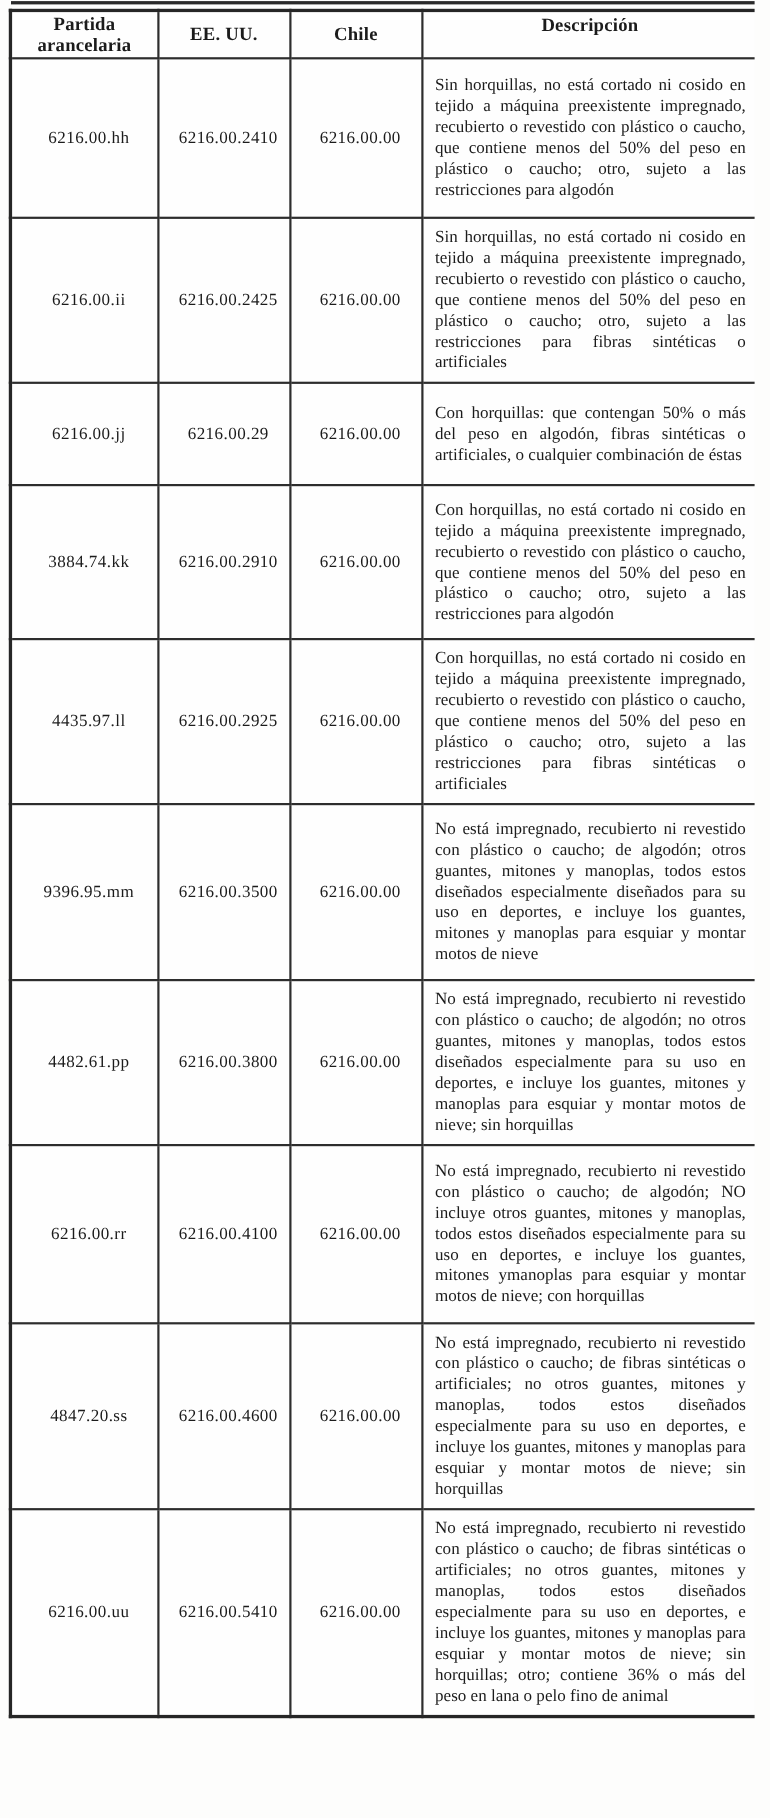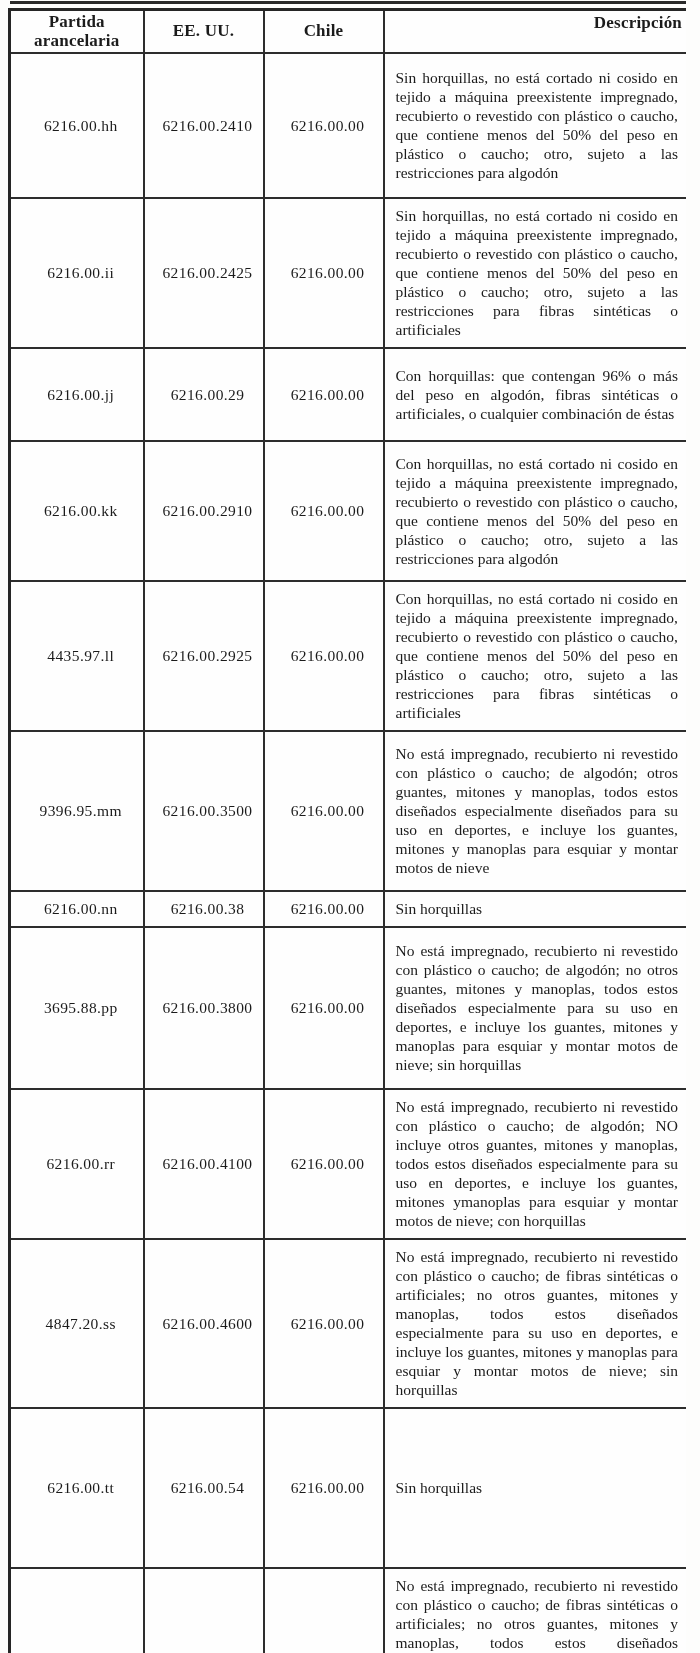--- a/index.html
+++ b/index.html
@@ -47,21 +47,21 @@
   thead tr { height: 40px; }
   th {
     font-size: 17px;
     font-weight: bold;
     text-align: center;
     vertical-align: middle;
     line-height: 1.1;
     padding: 2px 6px;
     letter-spacing: 0.2px;
   }
-  th.desc-h { vertical-align: top; padding-top: 3px; text-align: right; }
+  th.desc-h { vertical-align: top; padding-top: 3px; }
 
   td.code {
     font-size: 15.5px;
     vertical-align: middle;
     text-align: center;
     padding: 4px 4px 4px 12px;
     letter-spacing: 0.4px;
     white-space: nowrap;
   }
   td.desc {
@@ -117,71 +117,59 @@
         <tr>
           <td class="code">6216.00.ii</td>
           <td class="code">6216.00.2425</td>
           <td class="code">6216.00.00</td>
           <td class="desc">Sin horquillas, no está cortado ni cosido en tejido a máquina preexistente impregnado, recubierto o revestido con plástico o caucho, que contiene menos del 50% del peso en plástico o caucho; otro, sujeto a las restricciones para fibras sintéticas o artificiales</td>
         </tr>
         <tr>
           <td class="code">6216.00.jj</td>
           <td class="code">6216.00.29</td>
           <td class="code">6216.00.00</td>
-          <td class="desc">Con horquillas: que contengan 96% o más del peso en algodón, fibras sintéticas o artificiales, o cualquier combinación de éstas</td>
+          <td class="desc">Con horquillas: que contengan 50% o más del peso en algodón, fibras sintéticas o artificiales, o cualquier combinación de éstas</td>
         </tr>
         <tr>
-          <td class="code">6216.00.kk</td>
+          <td class="code">3884.74.kk</td>
           <td class="code">6216.00.2910</td>
           <td class="code">6216.00.00</td>
           <td class="desc">Con horquillas, no está cortado ni cosido en tejido a máquina preexistente impregnado, recubierto o revestido con plástico o caucho, que contiene menos del 50% del peso en plástico o caucho; otro, sujeto a las restricciones para algodón</td>
         </tr>
         <tr>
           <td class="code">4435.97.ll</td>
           <td class="code">6216.00.2925</td>
           <td class="code">6216.00.00</td>
           <td class="desc">Con horquillas, no está cortado ni cosido en tejido a máquina preexistente impregnado, recubierto o revestido con plástico o caucho, que contiene menos del 50% del peso en plástico o caucho; otro, sujeto a las restricciones para fibras sintéticas o artificiales</td>
         </tr>
         <tr>
           <td class="code">9396.95.mm</td>
           <td class="code">6216.00.3500</td>
           <td class="code">6216.00.00</td>
           <td class="desc">No está impregnado, recubierto ni revestido con plástico o caucho; de algodón; otros guantes, mitones y manoplas, todos estos diseñados especialmente diseñados para su uso en deportes, e incluye los guantes, mitones y manoplas para esquiar y montar motos de nieve</td>
         </tr>
         <tr>
-          <td class="code">6216.00.nn</td>
-          <td class="code">6216.00.38</td>
-          <td class="code">6216.00.00</td>
-          <td class="desc">Sin horquillas</td>
-        </tr>
-        <tr>
-          <td class="code">3695.88.pp</td>
+          <td class="code">4482.61.pp</td>
           <td class="code">6216.00.3800</td>
           <td class="code">6216.00.00</td>
           <td class="desc">No está impregnado, recubierto ni revestido con plástico o caucho; de algodón; no otros guantes, mitones y manoplas, todos estos diseñados especialmente para su uso en deportes, e incluye los guantes, mitones y manoplas para esquiar y montar motos de nieve; sin horquillas</td>
         </tr>
         <tr>
           <td class="code">6216.00.rr</td>
           <td class="code">6216.00.4100</td>
           <td class="code">6216.00.00</td>
           <td class="desc">No está impregnado, recubierto ni revestido con plástico o caucho; de algodón; NO incluye otros guantes, mitones y manoplas, todos estos diseñados especialmente para su uso en deportes, e incluye los guantes, mitones ymanoplas para esquiar y montar motos de nieve; con horquillas</td>
         </tr>
         <tr>
           <td class="code">4847.20.ss</td>
           <td class="code">6216.00.4600</td>
           <td class="code">6216.00.00</td>
           <td class="desc">No está impregnado, recubierto ni revestido con plástico o caucho; de fibras sintéticas o artificiales; no otros guantes, mitones y manoplas, todos estos diseñados especialmente para su uso en deportes, e incluye los guantes, mitones y manoplas para esquiar y montar motos de nieve; sin horquillas</td>
         </tr>
         <tr>
-          <td class="code">6216.00.tt</td>
-          <td class="code">6216.00.54</td>
-          <td class="code">6216.00.00</td>
-          <td class="desc">Sin horquillas</td>
-        </tr>
-        <tr>
           <td class="code">6216.00.uu</td>
           <td class="code">6216.00.5410</td>
           <td class="code">6216.00.00</td>
           <td class="desc">No está impregnado, recubierto ni revestido con plástico o caucho; de fibras sintéticas o artificiales; no otros guantes, mitones y manoplas, todos estos diseñados especialmente para su uso en deportes, e incluye los guantes, mitones y manoplas para esquiar y montar motos de nieve; sin horquillas; otro; contiene 36% o más del peso en lana o pelo fino de animal</td>
         </tr>
       </tbody>
   </table>
 </div>
 
 </body></html>

